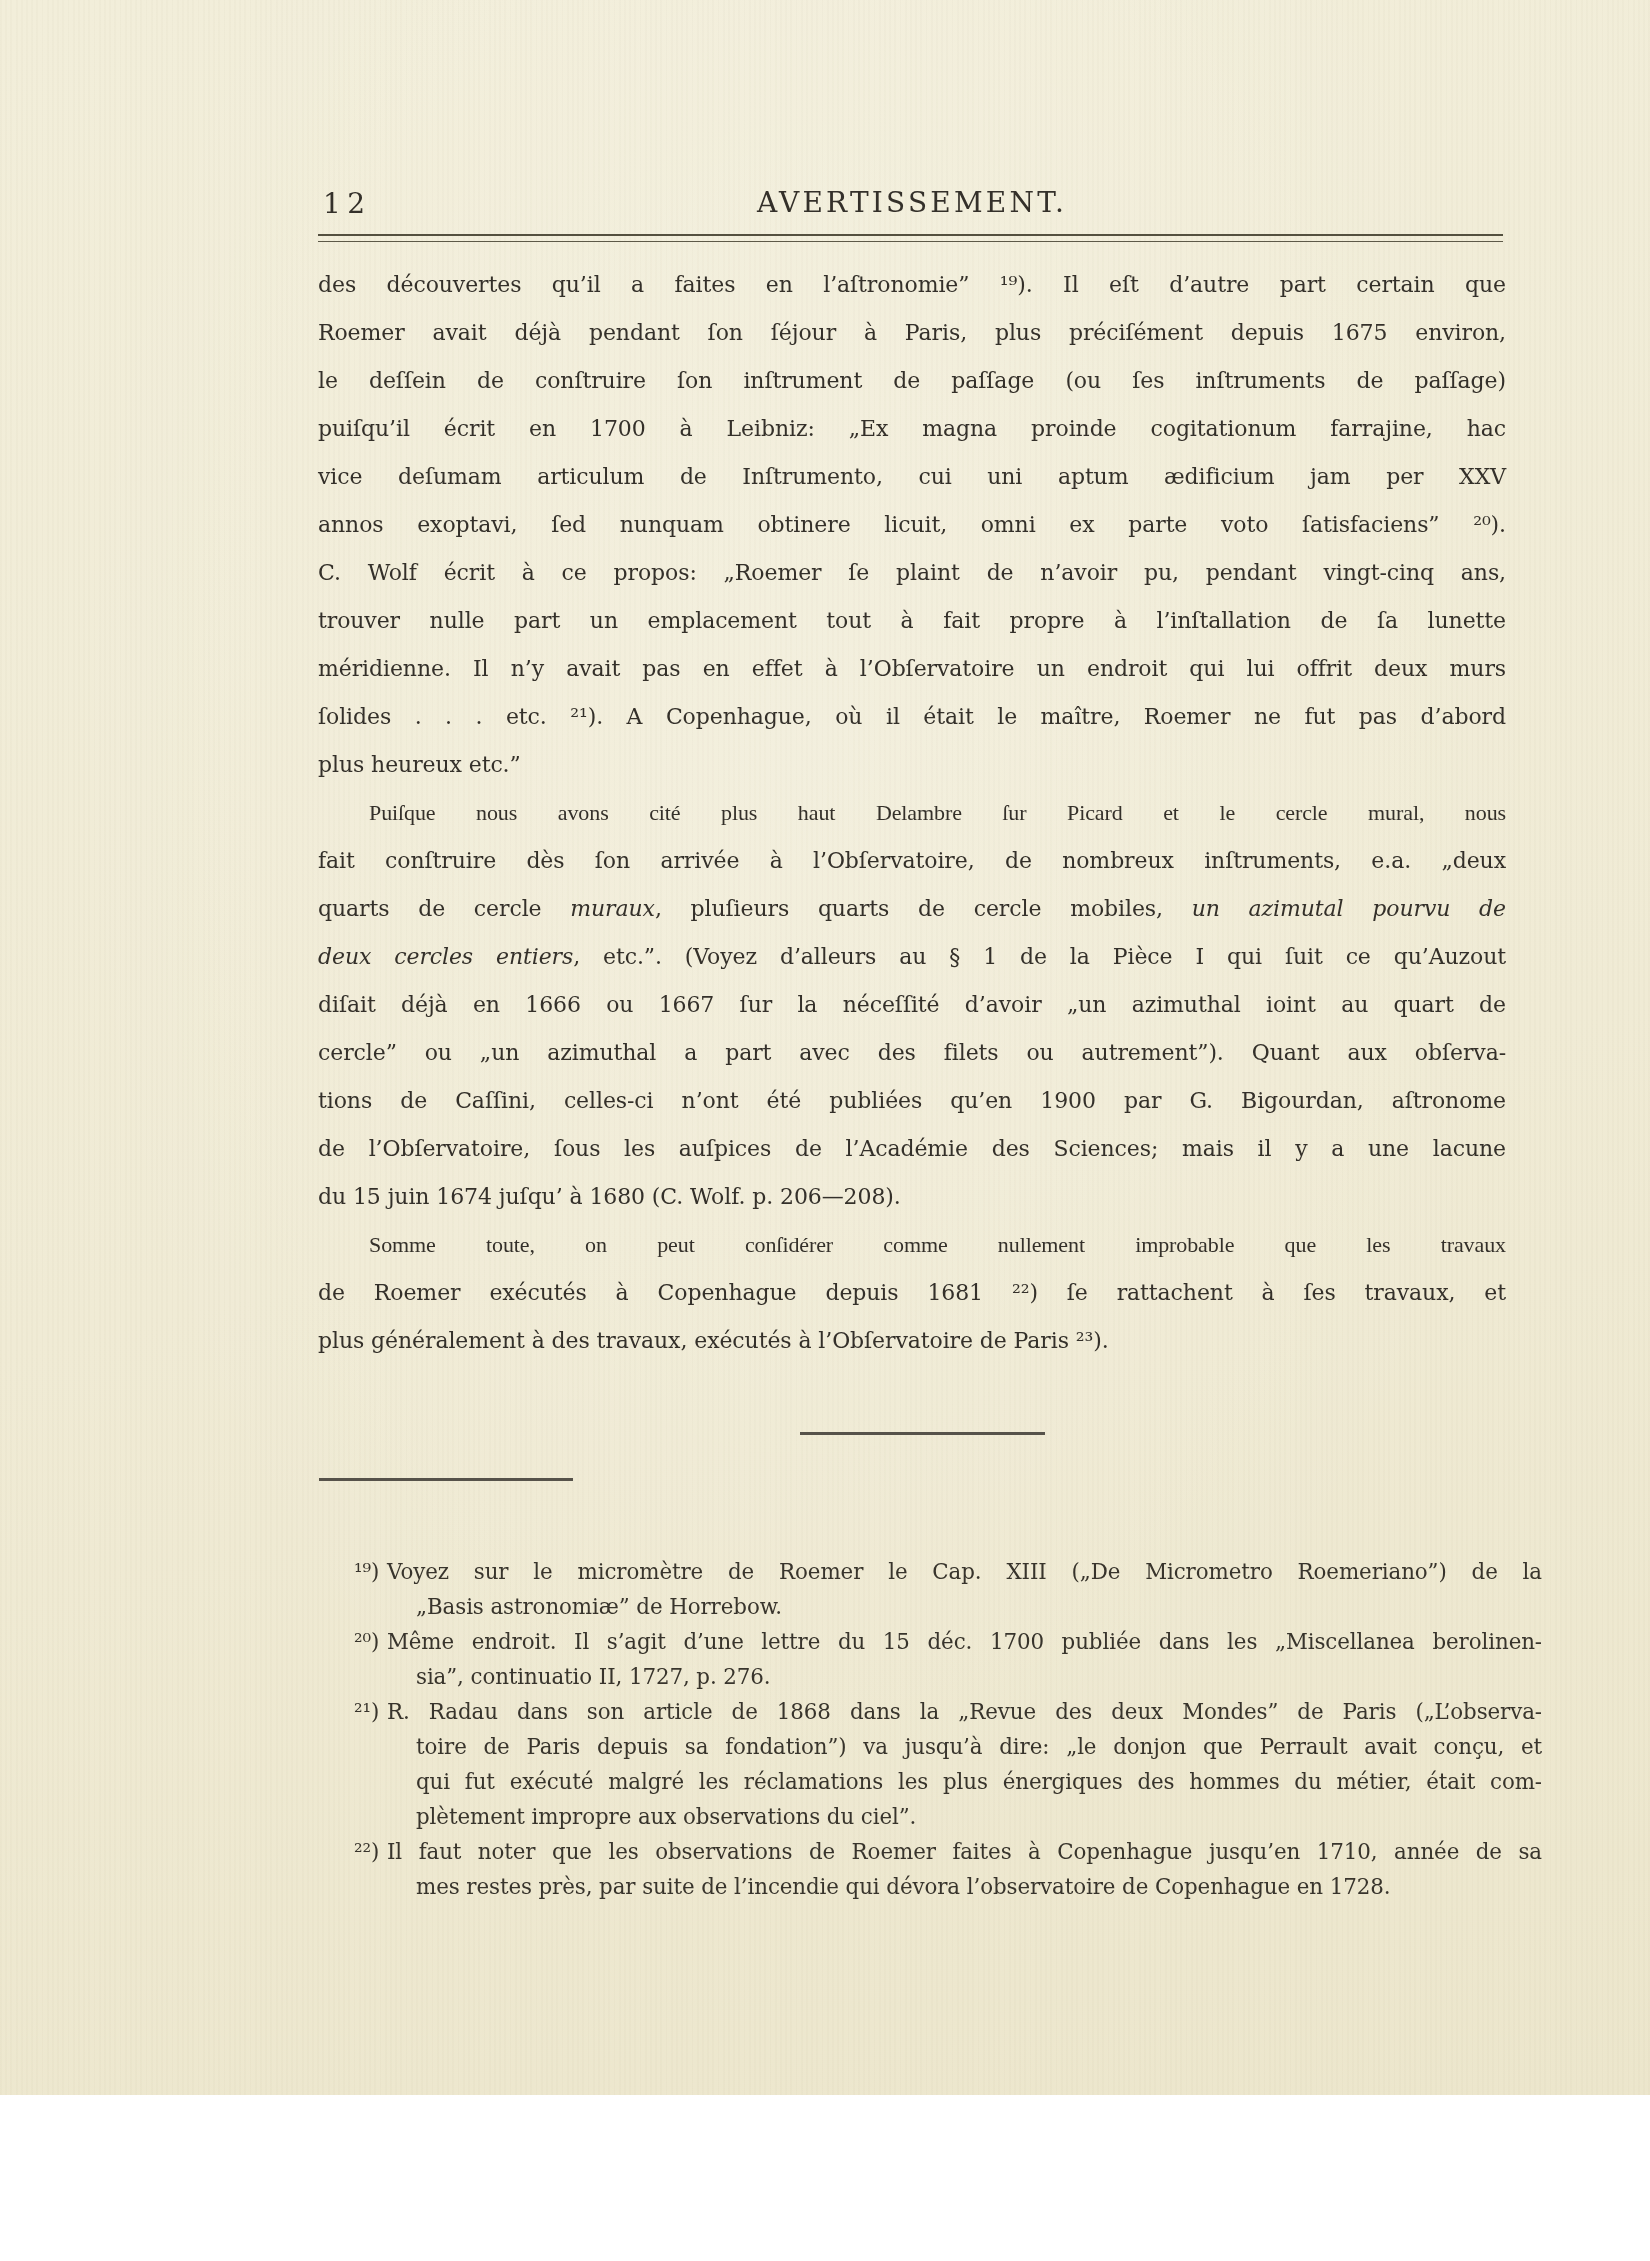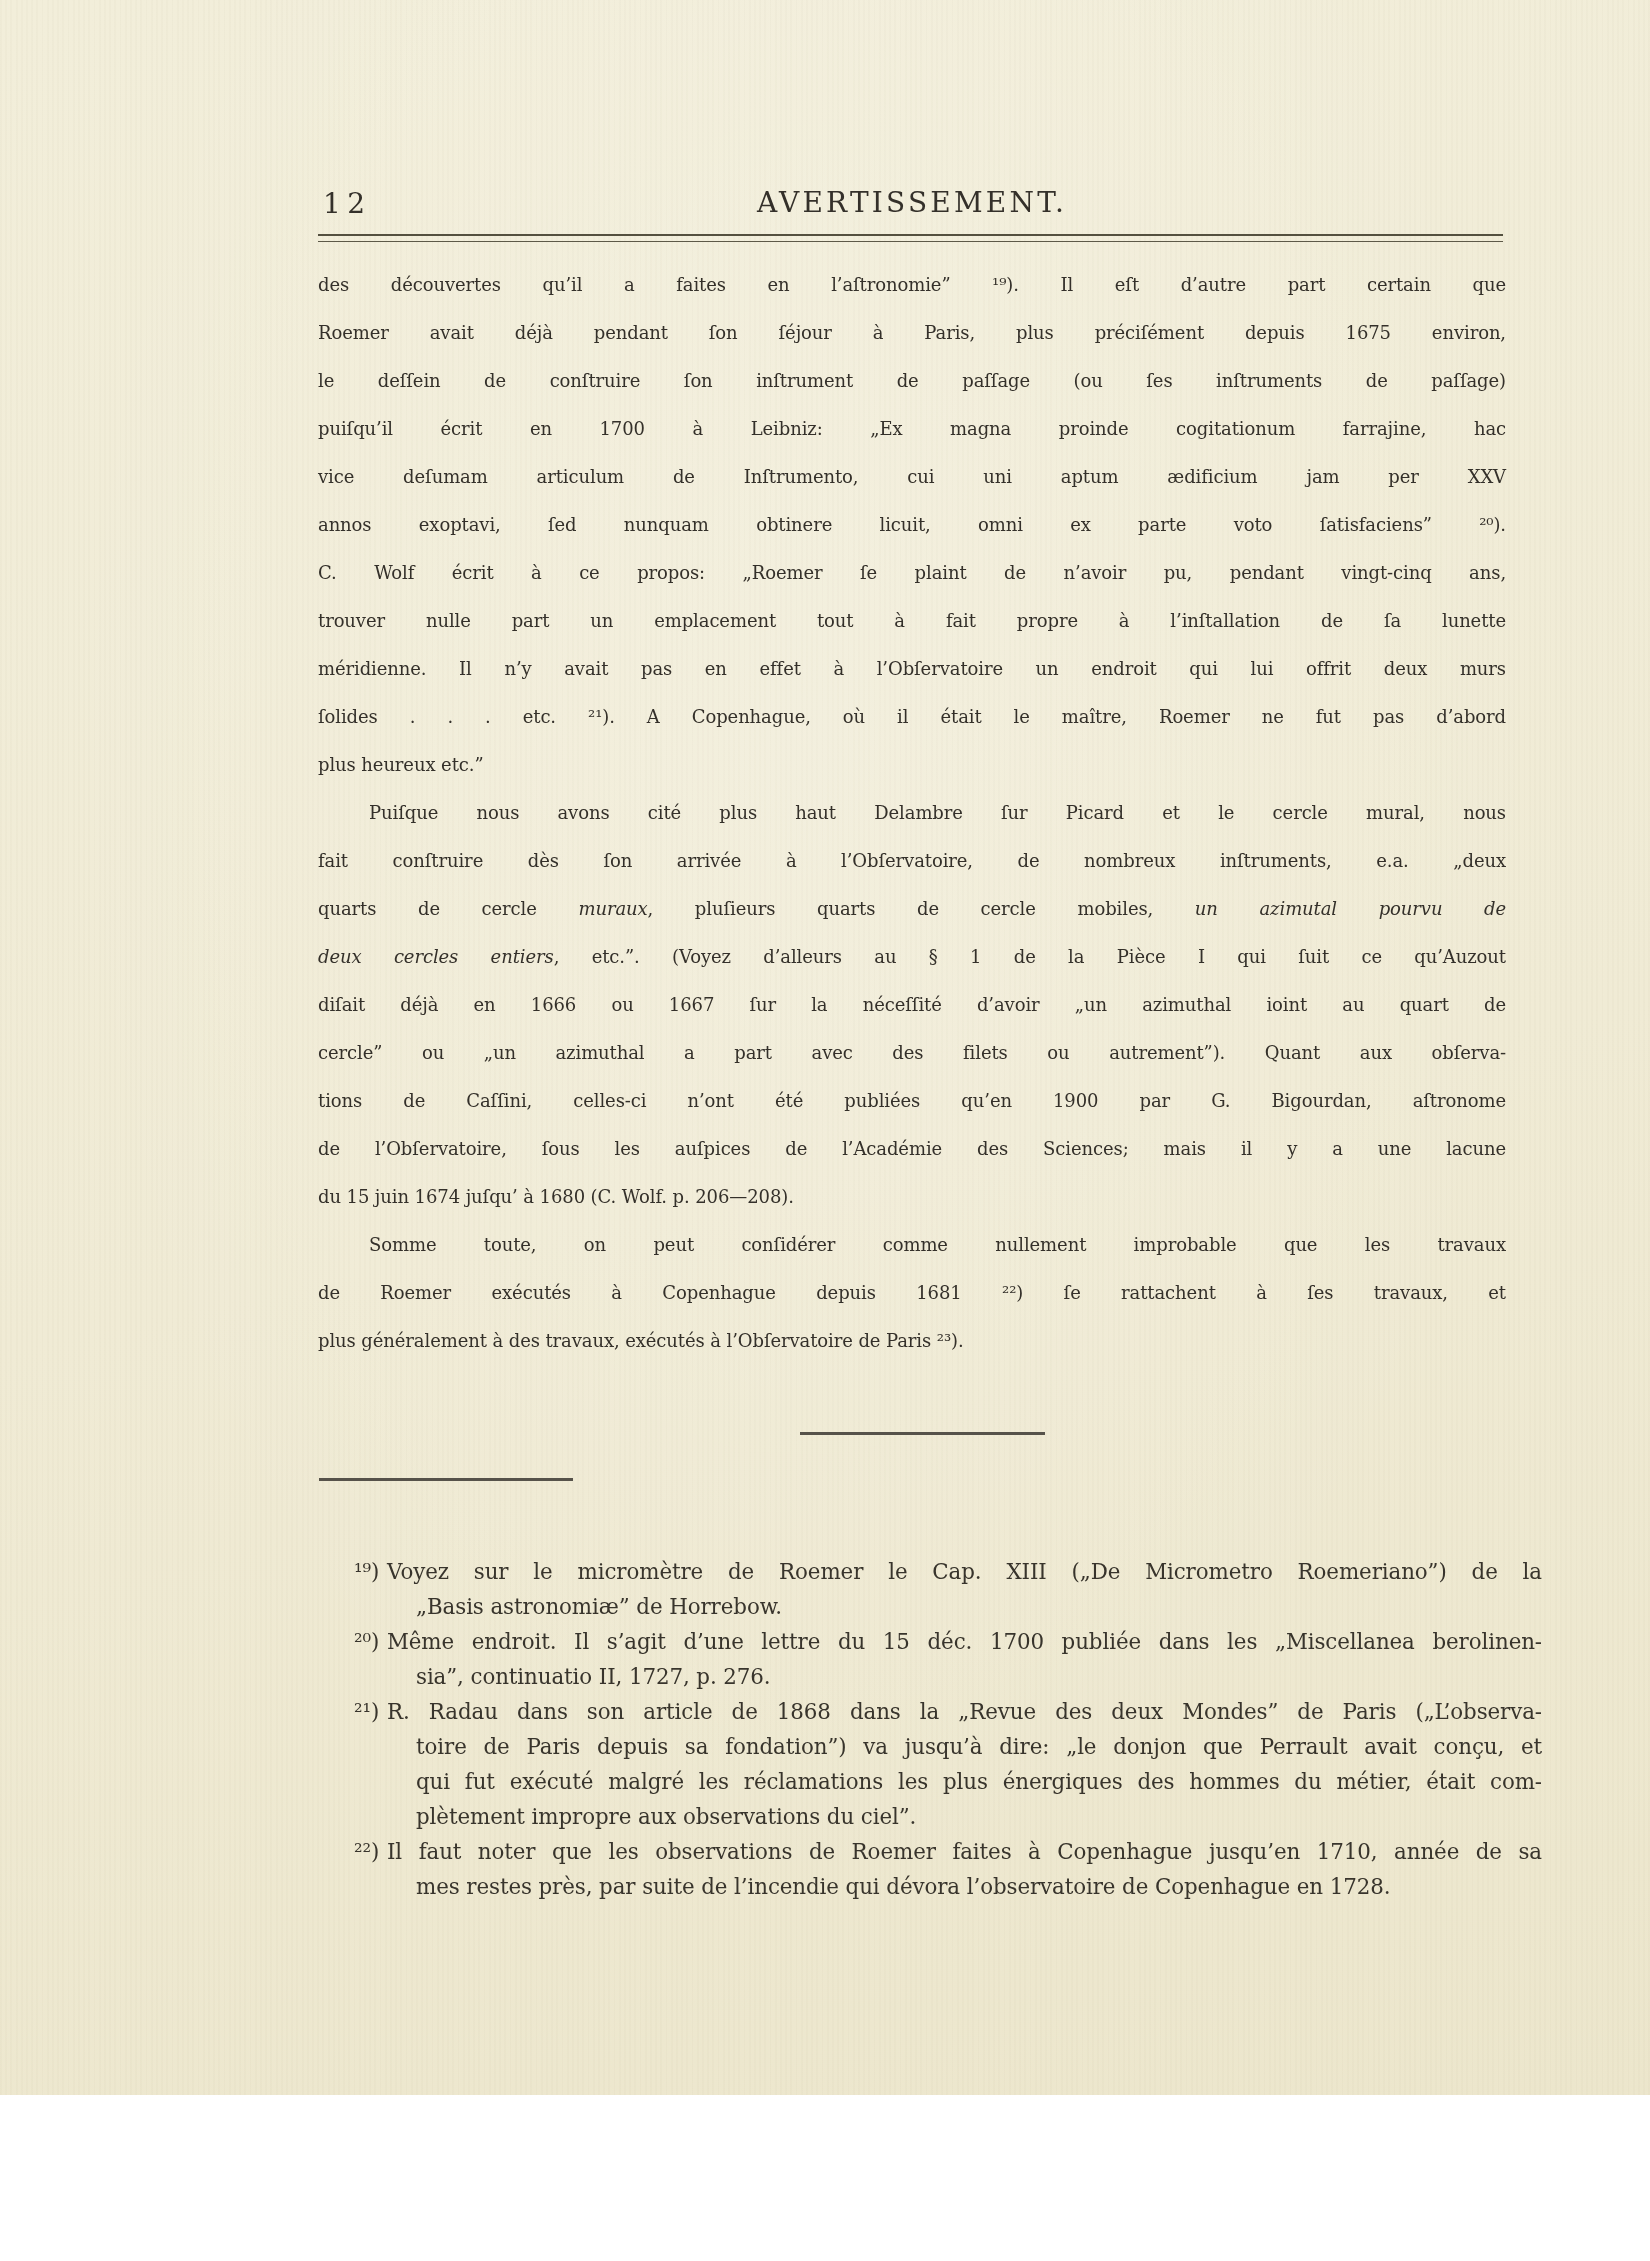--- a/index.html
+++ b/index.html
@@ -23,29 +23,29 @@
   .header-title {
     position: absolute; left: 318px; top: 186px; width: 1188px;
     text-align: center; font-size: 28px; letter-spacing: 3.2px;
   }
   .rule-double {
     position: absolute; left: 318px; top: 234px; width: 1185px; height: 4.5px;
     border-top: 2.6px solid #54503f; border-bottom: 1.3px solid #5d5948;
   }
   .body-text {
     position: absolute; left: 318px; top: 261px; width: 1188px;
-    font-size: 18px; line-height: 48px; letter-spacing: -0.1px;
+    font-size: 22px; line-height: 48px; letter-spacing: -0.1px;
   }
   .bl {
     height: 48px;
     text-align: justify;
     text-align-last: justify;
   }
   .bl.left { text-align-last: left; }
-  .bl.indent { text-indent: 51px; }
+  .bl.indent { text-indent: 51px; font-family: Liberation Serif, serif; }
   .it { font-style: italic; }
   .section-divider {
     position: absolute; left: 800px; top: 1432px; width: 245px; height: 2.6px;
     background: #56524a;
   }
   .fn-rule {
     position: absolute; left: 319px; top: 1478px; width: 254px; height: 2.6px;
     background: #56524a;
   }
   .footnotes {

